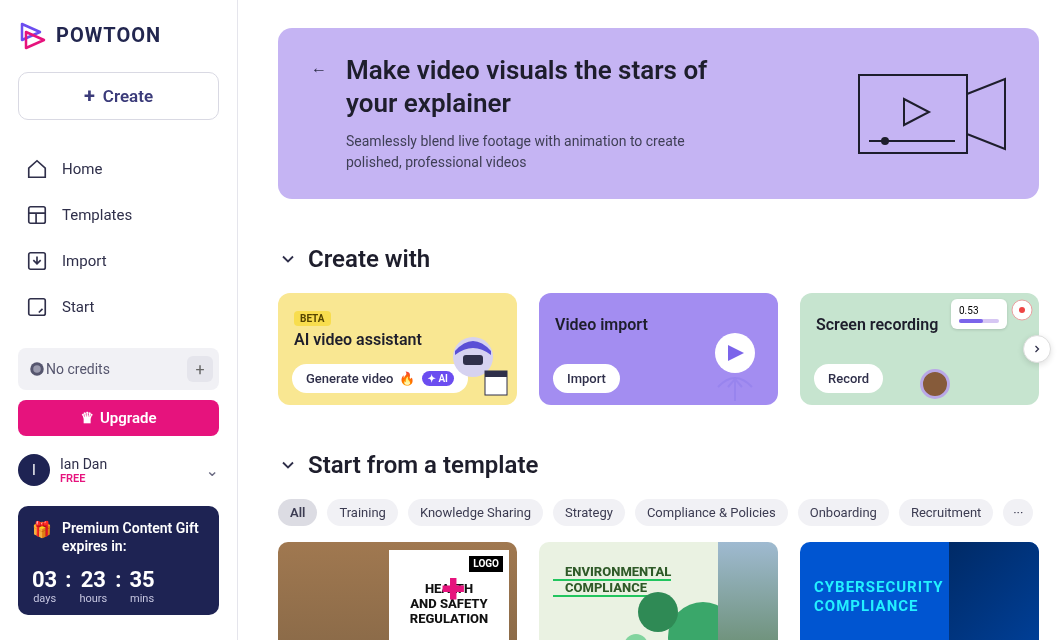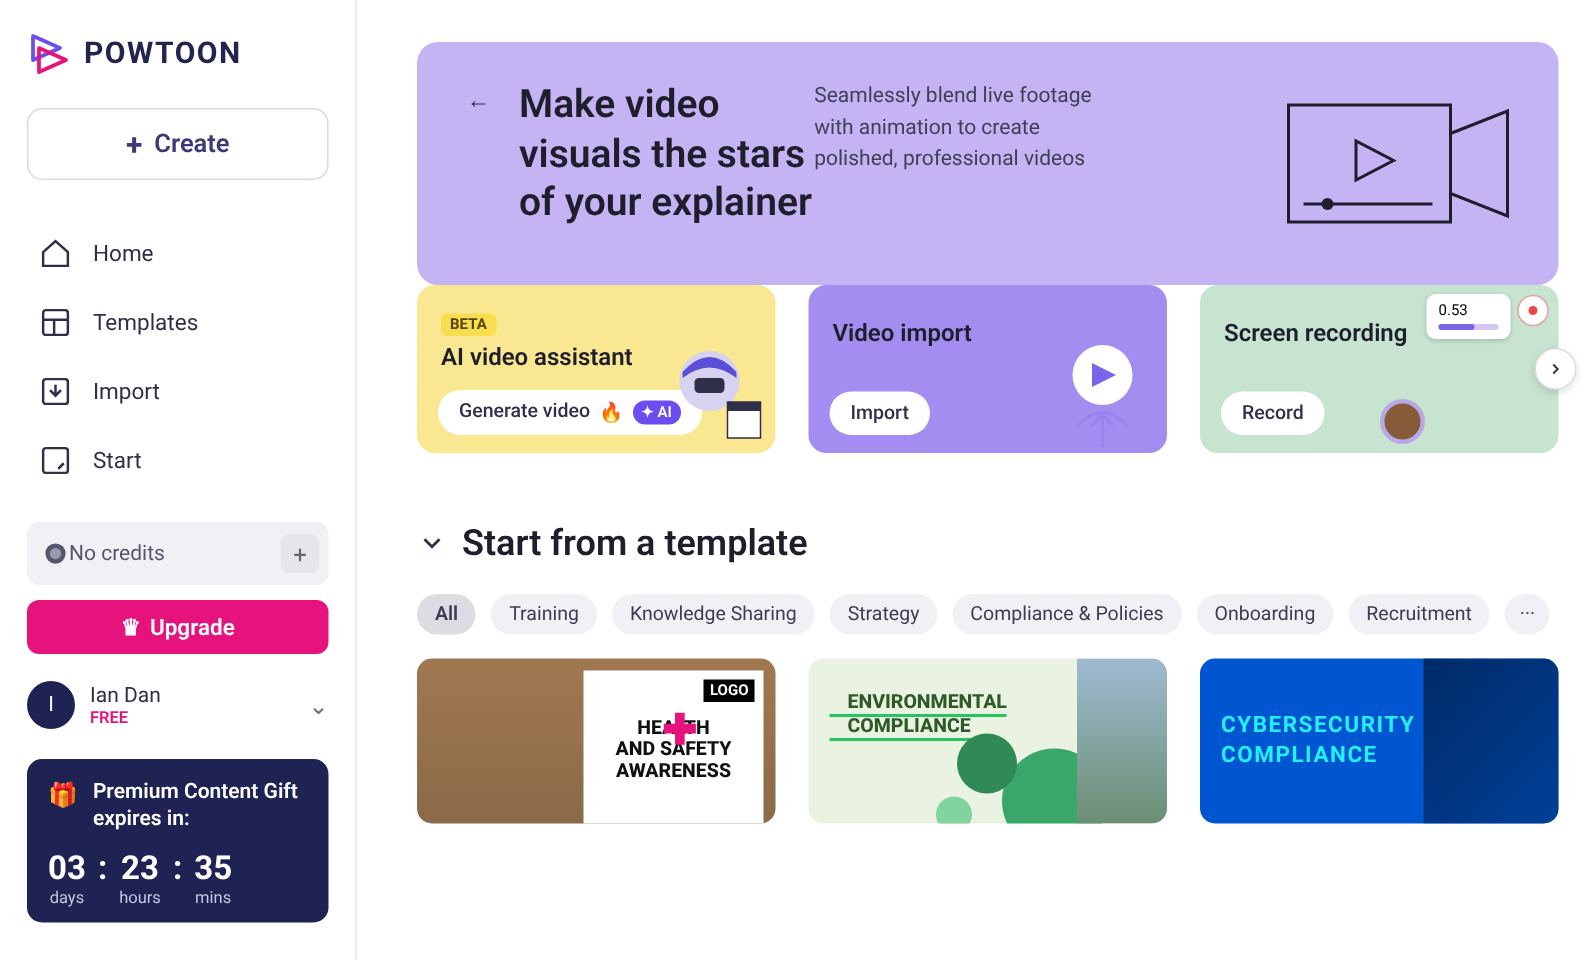--- a/index.html
+++ b/index.html
@@ -29,21 +29,21 @@
 .countdown { margin-top:12px; display:flex; gap:8px; align-items:flex-start; }
 .cd-seg { text-align:center; }
 .cd-num { font-size:22px; font-weight:700; }
 .cd-lbl { font-size:11px; color:#c6c6e0; }
 .cd-sep { font-size:22px; font-weight:700; }
 
 .main { flex:1; overflow:hidden; padding:0 10px 0 40px; position:relative; }
 
 .hero { width:761px; background:#c5b4f3; border-radius:14px; padding:26px 28px; margin-top:28px; display:flex; position:relative; }
 .hero-back { width:26px; height:26px; border-radius:50%; display:flex; align-items:center; justify-content:center; color:#2f2f4a; cursor:pointer; margin-right:14px; font-size:16px; }
-.hero-text { display:flex; flex-direction:row; max-width:390px; }
+.hero-text { display:flex; flex-direction:column; max-width:390px; }
 .hero-title { font-size:26px; font-weight:600; color:#1e1e2c; line-height:1.25; margin-bottom:12px; }
 .hero-sub { font-size:14px; color:#3f3f56; line-height:1.5; }
 .hero-illus { position:absolute; right:32px; top:50%; transform:translateY(-50%); }
 
 .section-head { display:flex; align-items:center; gap:10px; margin-top:46px; margin-bottom:20px; }
 .section-head svg { flex:0 0 auto; }
 .section-title { font-size:24px; font-weight:600; color:#1e1e2c; }
 
 .cards-row { display:flex; gap:22px; position:relative; width:761px; }
 .card { width:240px; height:112px; border-radius:12px; padding:14px 16px; position:relative; overflow:hidden; }
@@ -182,20 +182,26 @@
     </div>
     <svg class="hero-illus" width="150" height="90" viewBox="0 0 150 90">
       <rect x="2" y="6" width="108" height="78" fill="none" stroke="#1e1e2c" stroke-width="2"></rect>
       <polygon points="110,25 148,10 148,80 110,65" fill="none" stroke="#1e1e2c" stroke-width="2"></polygon>
       <polygon points="47,30 47,56 72,43" fill="none" stroke="#1e1e2c" stroke-width="2"></polygon>
       <line x1="12" y1="72" x2="98" y2="72" stroke="#1e1e2c" stroke-width="2"></line>
       <circle cx="28" cy="72" r="4" fill="#1e1e2c"></circle>
     </svg>
   </section>
 
+  <div class="section-head">
+    <svg width="20" height="20" viewBox="0 0 24 24" fill="none" stroke="#2f2f4a" stroke-width="2.2">
+        <path d="M6 9 L12 15 L18 9"></path>
+      </svg>
+    <h2 class="section-title">Create with</h2>
+  </div>
 
   <div class="cards-row">
     <div class="card yellow">
       <span class="beta">BETA</span>
       <div class="card-title">AI video assistant</div>
       <button class="card-btn">
         <span>Generate video</span>
         <span>🔥</span>
         <span class="ai-pill">✦ AI</span>
       </button>
@@ -266,21 +272,21 @@
     <span class="tag more">···</span>
   </div>
 
   <div class="templates-row">
     <div class="template tmpl1">
       <div class="paper">
         <span class="logo-sq">LOGO</span>
         <span class="cross">✚</span>
         <div>HEALTH</div>
         <div>AND SAFETY</div>
-        <div>AWARENESS</div>
+        <div>REGULATION</div>
       </div>
     </div>
     <div class="template tmpl2">
       <div class="label">
         <span>ENVIRONMENTAL</span><br>
         <span>COMPLIANCE</span>
       </div>
       <div class="circ" style="width:70px;height:70px;background:#3aa76a;right:40px;bottom:-20px"></div>
       <div class="circ" style="width:40px;height:40px;background:#2f8a55;right:100px;bottom:20px"></div>
       <div class="circ" style="width:24px;height:24px;background:#82d49e;right:130px;bottom:-6px"></div>

